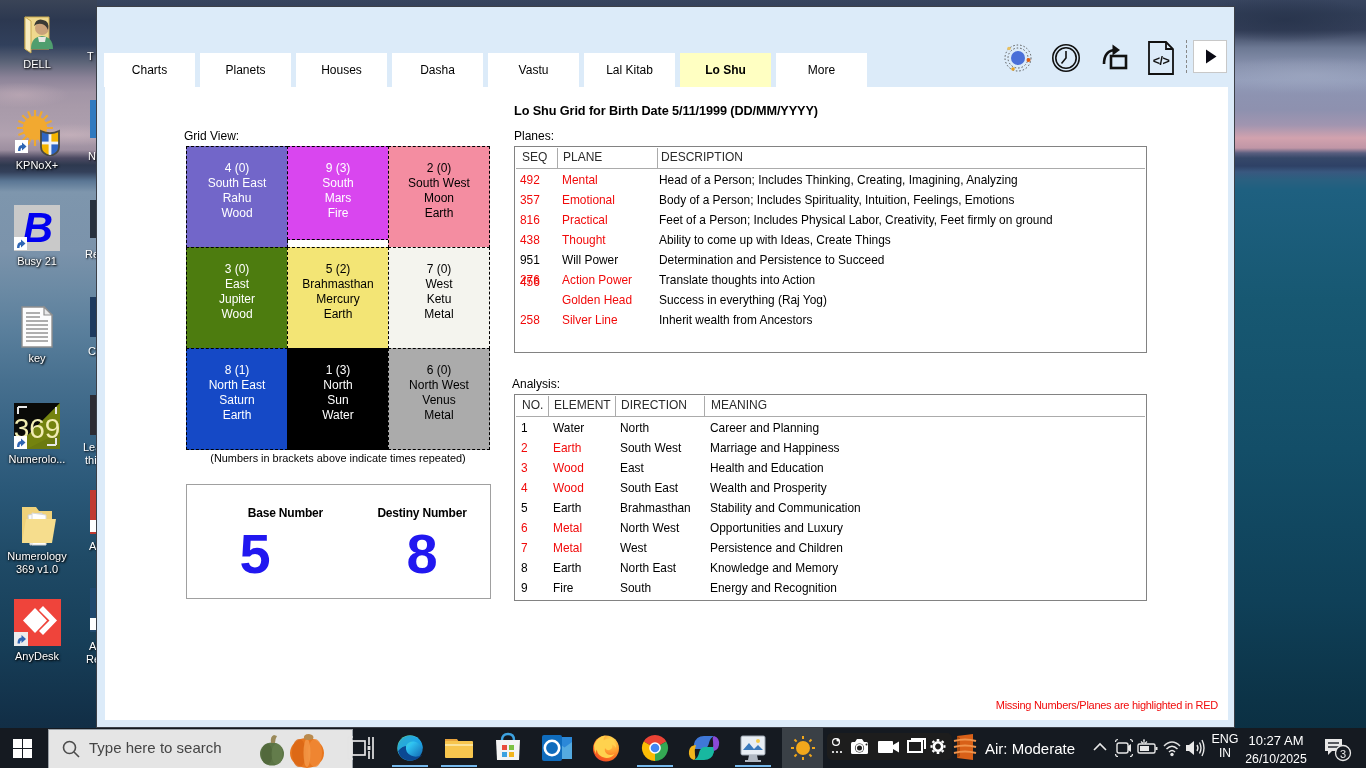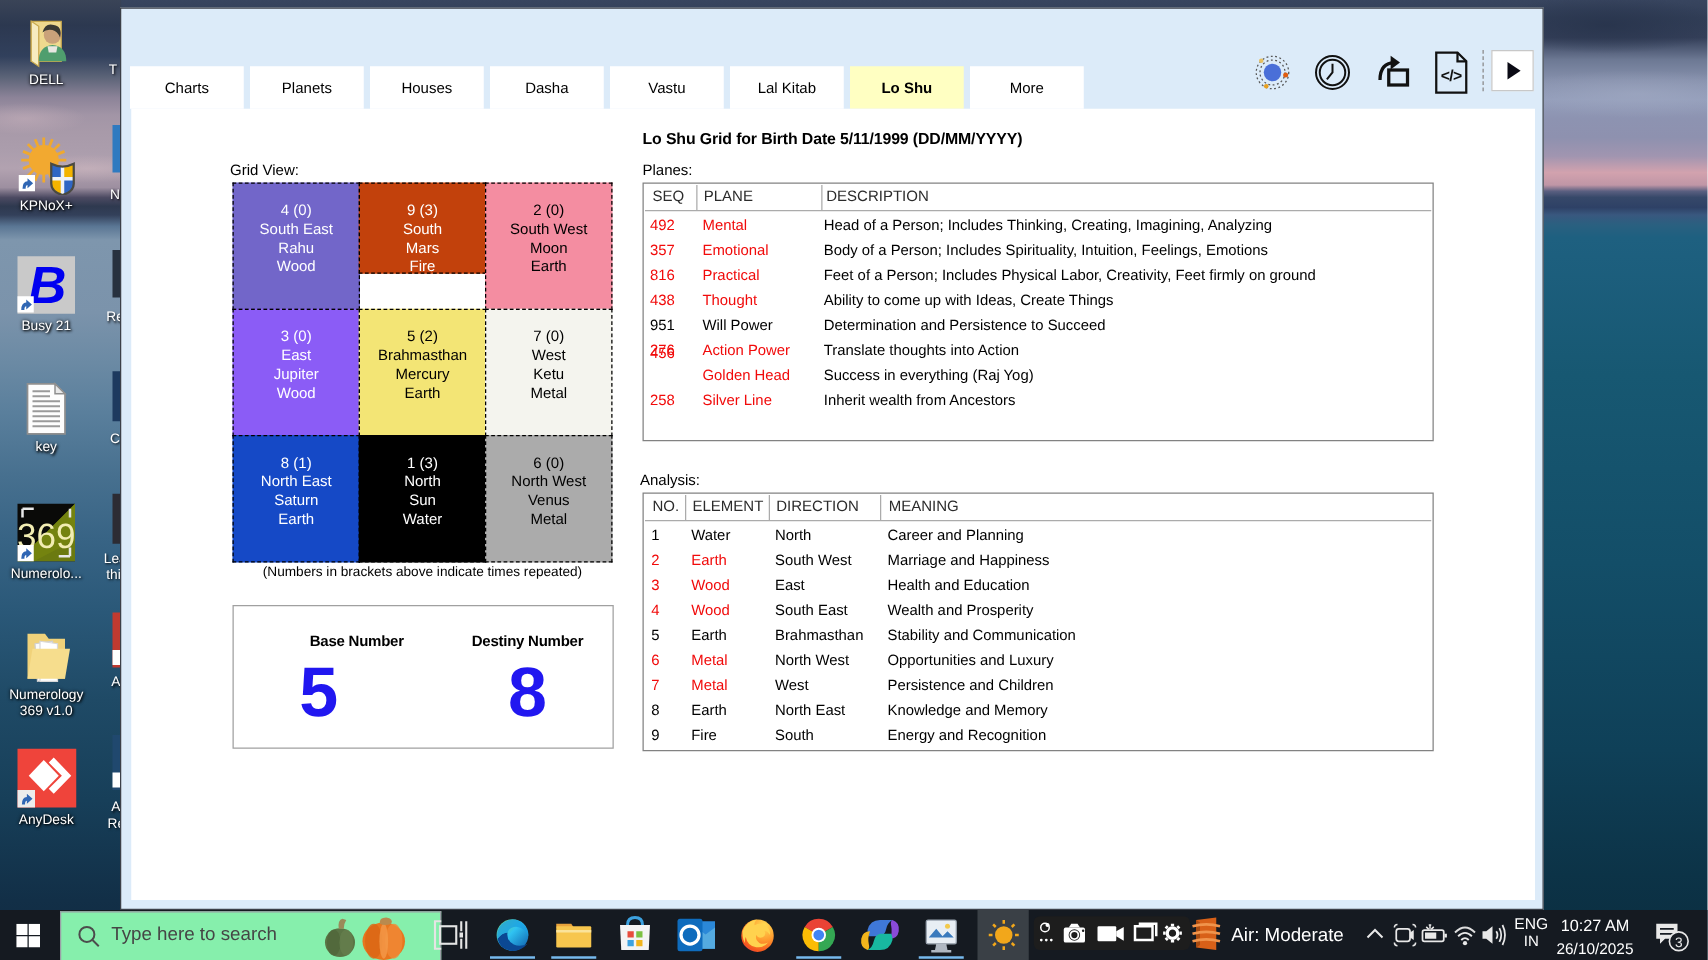--- a/index.html
+++ b/index.html
@@ -40,21 +40,21 @@
 .ht { position:absolute; top:3px; font-size:12px; color:#2b2b2b; }
 .row { position:absolute; font-size:11.9px; color:#000; }
 .red { color:#f10a0a; }
 #missing { position:absolute; left:700px; top:612px; width:413px; text-align:right; color:#f10a0a; font-size:11px; letter-spacing:-0.28px; }
 
 
 .tico { position:absolute; }
 
 
 #taskbar { position:absolute; left:0; top:728px; width:1366px; height:40px; background:#151a21; }
-#search { position:absolute; left:48px; top:729px; width:305px; height:39px; background:#86efac; border:1px solid #9aa0a6; border-bottom:none; }
+#search { position:absolute; left:48px; top:729px; width:305px; height:39px; background:#e5e5e5; border:1px solid #9aa0a6; border-bottom:none; }
 #search .stext { position:absolute; left:40px; top:9px; font-size:15px; color:#454545; }
 .tbico { position:absolute; top:724px; width:48px; height:48px; }
 .uline { position:absolute; top:765px; height:2px; background:#76b9ed; }
 .trayt { position:absolute; color:#fff; font-size:12px; text-align:center; }
 </style>
 </head>
 <body>
 <div id="desk"></div>
 <div id="deskL"></div>
 
@@ -218,23 +218,23 @@
     <svg width="32" height="31">
         <path d="M12 8.5 L22.5 15.5 L12 22.5 Z" fill="#0a0a14"></path>
       </svg>
   </div>
 
   <div id="content">
 
     <div class="c lab" style="left:79px;top:42px;">Grid View:</div>
     <div id="grid">
       <div class="cell" style="left:0;top:0;width:102px;height:102px;background:#7266c9;color:#fff;">4 (0)<br>South East<br>Rahu<br>Wood</div>
-      <div class="cell" style="left:101px;top:0;width:102px;height:73px;background:#c2410c;color:#fff;">9 (3)<br>South<br>Mars<br>Fire</div>
+      <div class="cell" style="left:101px;top:0;width:102px;height:94px;background:#d946ef;color:#fff;">9 (3)<br>South<br>Mars<br>Fire</div>
       <div class="cell" style="left:202px;top:0;width:102px;height:102px;background:#f48da1;color:#000;">2 (0)<br>South West<br>Moon<br>Earth</div>
-      <div class="cell" style="left:0;top:101px;width:102px;height:102px;background:#8b5cf6;color:#fff;">3 (0)<br>East<br>Jupiter<br>Wood</div>
+      <div class="cell" style="left:0;top:101px;width:102px;height:102px;background:#4d7c0f;color:#fff;">3 (0)<br>East<br>Jupiter<br>Wood</div>
       <div class="cell" style="left:101px;top:101px;width:102px;height:102px;background:#f3e575;color:#000;">5 (2)<br>Brahmasthan<br>Mercury<br>Earth</div>
       <div class="cell" style="left:202px;top:101px;width:102px;height:102px;background:#f4f4ee;color:#000;">7 (0)<br>West<br>Ketu<br>Metal</div>
       <div class="cell" style="left:0;top:202px;width:102px;height:102px;background:#1549c6;color:#fff;">8 (1)<br>North East<br>Saturn<br>Earth</div>
       <div class="cell" style="left:101px;top:202px;width:102px;height:102px;background:#000;color:#fff;">1 (3)<br>North<br>Sun<br>Water</div>
       <div class="cell" style="left:202px;top:202px;width:102px;height:102px;background:#ababab;color:#000;">6 (0)<br>North West<br>Venus<br>Metal</div>
     </div>
     <div class="gcap">(Numbers in brackets above indicate times repeated)</div>
     <div id="bdbox">
       <div class="bdlab" style="left:0px;text-align:right;">Base Number</div>
       <div class="bdlab" style="left:167px;">Destiny Number</div>
@@ -316,20 +316,21 @@
     <div class="row" style="left:195px;top:146px;">Persistence and Children</div>
         <div class="row " style="left:6px;top:166px;">8</div>
     <div class="row " style="left:38px;top:166px;">Earth</div>
     <div class="row" style="left:105px;top:166px;">North East</div>
     <div class="row" style="left:195px;top:166px;">Knowledge and Memory</div>
         <div class="row " style="left:6px;top:186px;">9</div>
     <div class="row " style="left:38px;top:186px;">Fire</div>
     <div class="row" style="left:105px;top:186px;">South</div>
     <div class="row" style="left:195px;top:186px;">Energy and Recognition</div>
       </div>
+    <div id="missing">Missing Numbers/Planes are highlighted in RED</div>
   </div>
 </div>
 
 <div id="taskbar"></div>
 <svg style="position:absolute;left:13px;top:739px;" width="19" height="19" viewBox="0 0 19 19">
   <rect x="0" y="0" width="9" height="9" fill="#fff"></rect>
     <rect x="10" y="0" width="9" height="9" fill="#fff"></rect>
   <rect x="0" y="10" width="9" height="9" fill="#fff"></rect>
     <rect x="10" y="10" width="9" height="9" fill="#fff"></rect>
 </svg>

